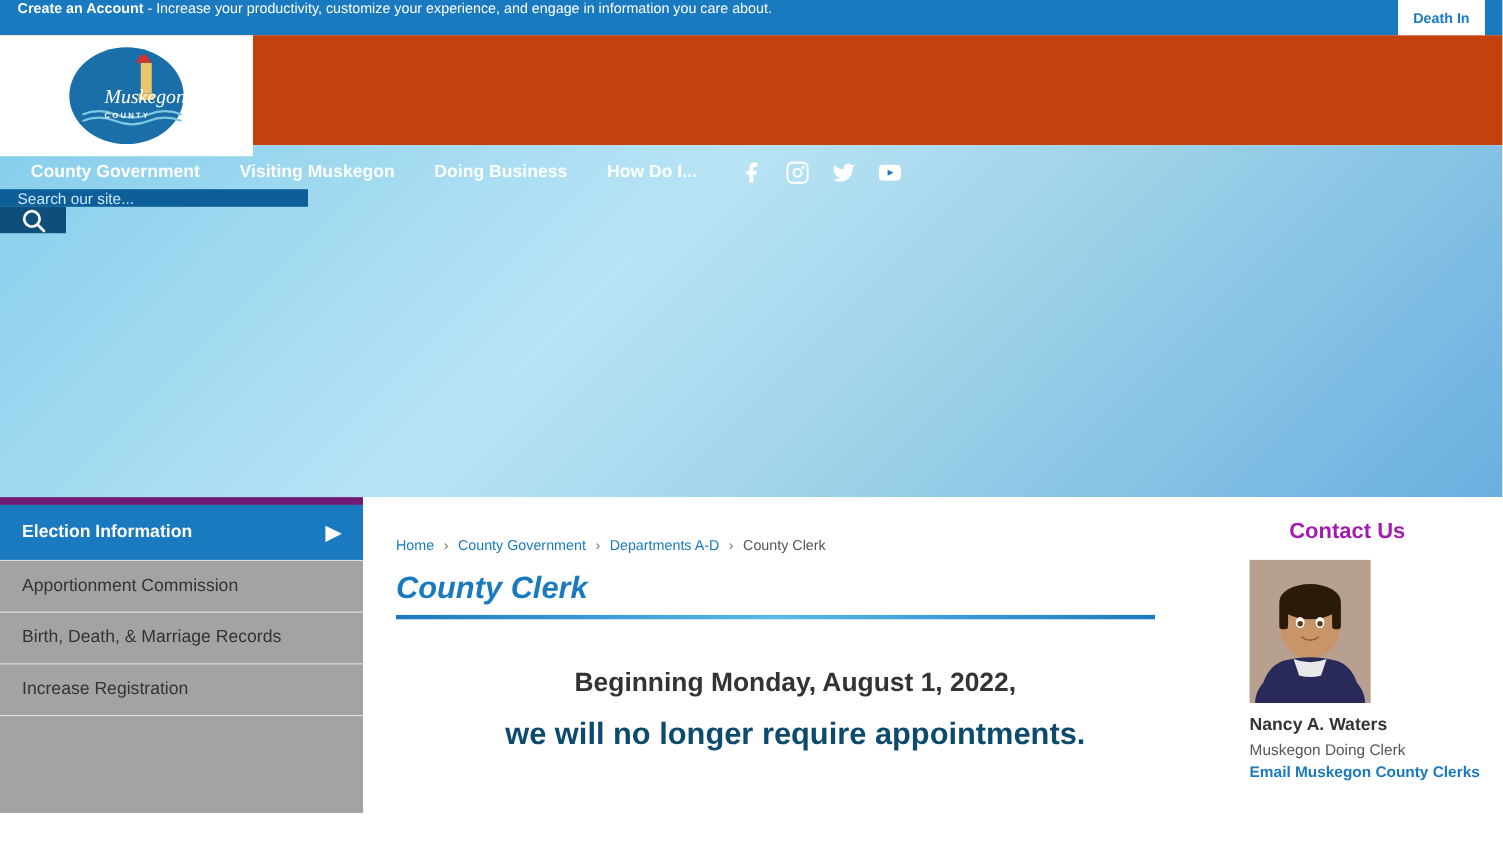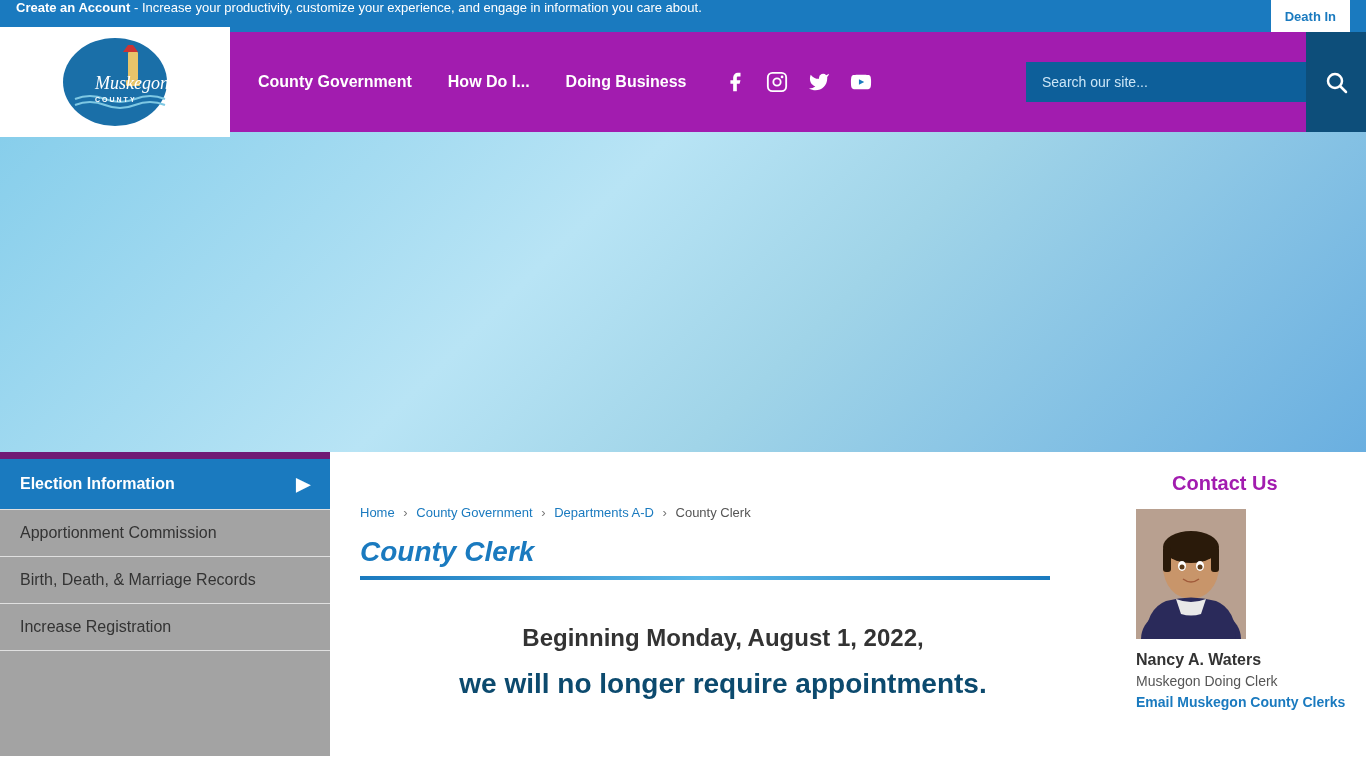--- a/index.html
+++ b/index.html
@@ -20,24 +20,25 @@
       color: #1a7abf;
       border: none;
       padding: 4px 14px;
       font-size: 13px;
       font-weight: bold;
       cursor: pointer;
     }
 
     
     .header {
-      background: #a21caf;
-      display: flex;
-      align-items: center;
+      background: #c2410c;
+      display: flex;
+      align-items: flex-start;
       height: 100px;
+      flex-direction: column;
     }
     .logo-area {
       background: #fff;
       width: 230px;
       min-width: 230px;
       display: flex;
       align-items: center;
       justify-content: center;
       padding: 10px;
     }
@@ -83,21 +84,21 @@
       justify-content: center;
       width: 30px;
       height: 30px;
     }
     .social-icon svg { fill: #fff; }
 
     .search-area {
       background: #0d5f9a;
       display: flex;
       align-items: center;
-      padding: 12px 16px;
+      padding: 0 16px;
       width: 280px;
     }
     .search-input {
       background: transparent;
       border: none;
       color: #cce6f7;
       font-size: 14px;
       outline: none;
       flex: 1;
     }
@@ -150,21 +151,20 @@
       font-weight: bold;
     }
     .sidebar-item.active .arrow { color: #fff; }
     .arrow { font-size: 18px; color: #999; }
     .sidebar-item .item-label { flex: 1; }
 
     
     .content-area {
       flex: 1;
       padding: 36px 30px;
-      margin-top: 17px;
     }
     .breadcrumb {
       font-size: 13px;
       color: #555;
       margin-bottom: 16px;
     }
     .breadcrumb a { color: #1a7abf; text-decoration: none; }
     .breadcrumb-sep { margin: 0 5px; color: #777; }
 
     .page-title {
@@ -264,22 +264,23 @@
       <path d="M15,68 Q30,62 45,68 Q60,74 75,68 Q90,62 105,68" stroke="#7ec8e3" stroke-width="2" fill="none"></path>
 
       <text x="35" y="52" font-family="'Times New Roman', serif" font-style="italic" font-size="18" fill="white">Muskegon</text>
       <text x="35" y="65" font-family="Arial, sans-serif" font-size="7" fill="white" letter-spacing="2" font-weight="bold">COUNTY</text>
     </svg>
   </div>
 
   <div class="nav-area">
     <nav class="nav-links">
       <a class="nav-link">County Government</a>
+      <a class="nav-link">Visiting Muskegon</a>
+      <a class="nav-link">Doing Business</a>
       <a class="nav-link">How Do I...</a>
-      <a class="nav-link">Doing Business</a>
     </nav>
 
     <div class="social-icons">
 
       <a class="social-icon" href="#">
         <svg viewBox="0 0 24 24" width="22" height="22" xmlns="http://www.w3.org/2000/svg">
             <path d="M18 2h-3a5 5 0 0 0-5 5v3H7v4h3v8h4v-8h3l1-4h-4V7a1 1 0 0 1 1-1h3z" fill="white"></path>
           </svg>
       </a>
 

